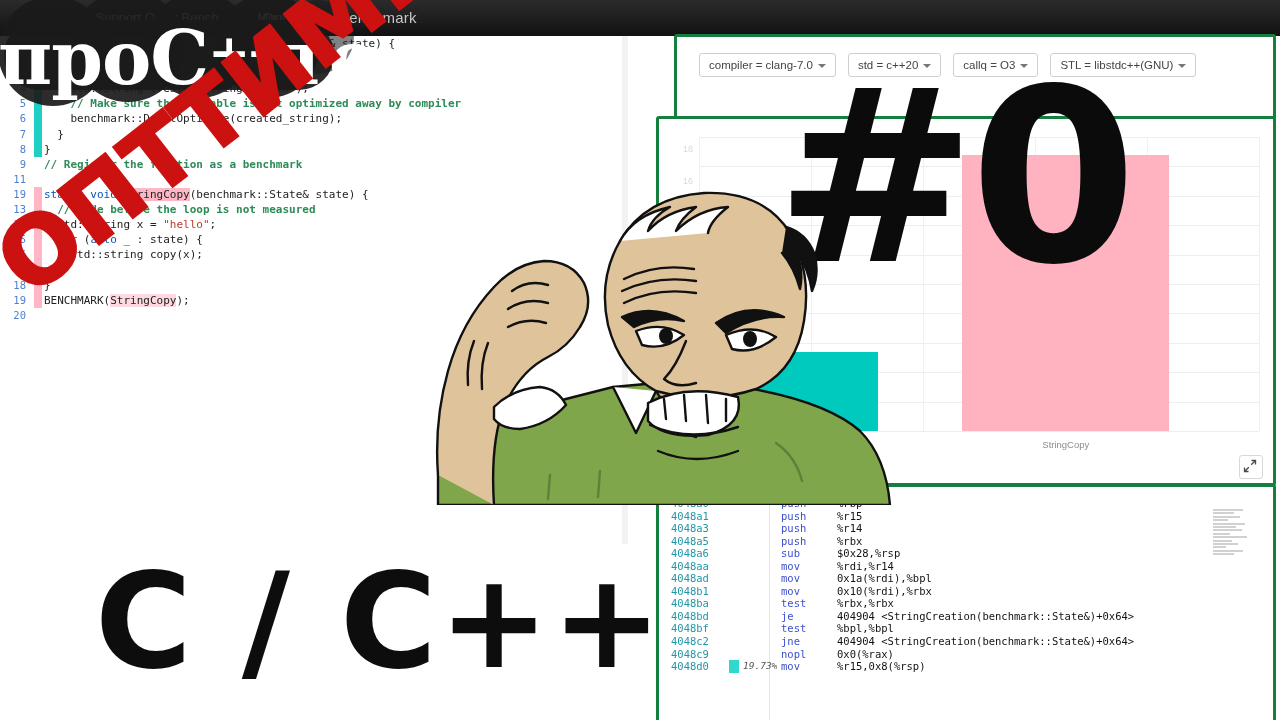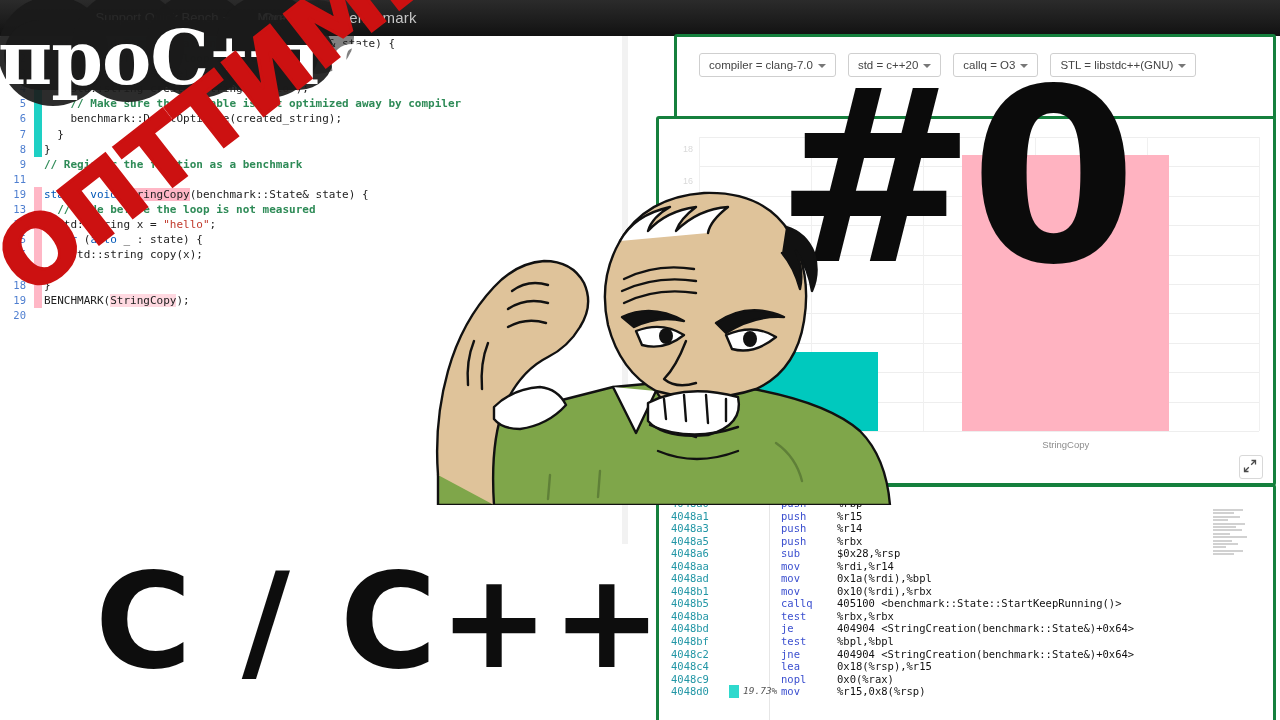--- a/index.html
+++ b/index.html
@@ -221,26 +221,24 @@
       <div class="dis">
         <div class="dsep"></div>
         <div class="drow"><span class="daddr">4048a0</span><span class="dmn">push</span><span class="dops">%rbp</span></div>
         <div class="drow"><span class="daddr">4048a1</span><span class="dmn">push</span><span class="dops">%r15</span></div>
         <div class="drow"><span class="daddr">4048a3</span><span class="dmn">push</span><span class="dops">%r14</span></div>
         <div class="drow"><span class="daddr">4048a5</span><span class="dmn">push</span><span class="dops">%rbx</span></div>
         <div class="drow"><span class="daddr">4048a6</span><span class="dmn">sub</span><span class="dops">$0x28,%rsp</span></div>
         <div class="drow"><span class="daddr">4048aa</span><span class="dmn">mov</span><span class="dops">%rdi,%r14</span></div>
         <div class="drow"><span class="daddr">4048ad</span><span class="dmn">mov</span><span class="dops">0x1a(%rdi),%bpl</span></div>
         <div class="drow"><span class="daddr">4048b1</span><span class="dmn">mov</span><span class="dops">0x10(%rdi),%rbx</span></div>
-        <div class="drow"><span class="daddr">4048b5</span><span class="dmn">callq</span><span class="dops">405100 &lt;benchmark::State::StartKeepRunning()&gt;</span></div>
         <div class="drow"><span class="daddr">4048ba</span><span class="dmn">test</span><span class="dops">%rbx,%rbx</span></div>
         <div class="drow"><span class="daddr">4048bd</span><span class="dmn">je</span><span class="dops">404904 &lt;StringCreation(benchmark::State&amp;)+0x64&gt;</span></div>
         <div class="drow"><span class="daddr">4048bf</span><span class="dmn">test</span><span class="dops">%bpl,%bpl</span></div>
         <div class="drow"><span class="daddr">4048c2</span><span class="dmn">jne</span><span class="dops">404904 &lt;StringCreation(benchmark::State&amp;)+0x64&gt;</span></div>
-        <div class="drow"><span class="daddr">4048c4</span><span class="dmn">lea</span><span class="dops">0x18(%rsp),%r15</span></div>
         <div class="drow"><span class="daddr">4048c9</span><span class="dmn">nopl</span><span class="dops">0x0(%rax)</span></div>
         <div class="drow"><span class="daddr">4048d0</span><span class="dmark teal"></span><span class="dpct">19.73%</span><span class="dmn">mov</span><span class="dops">%r15,0x8(%rsp)</span></div>
         <div class="minimap">
           <i style="width:80%"></i>
             <i style="width:55%"></i>
             <i style="width:70%"></i>
           <i style="width:40%"></i>
             <i style="width:85%"></i>
             <i style="width:60%"></i>
           <i style="width:75%"></i>

